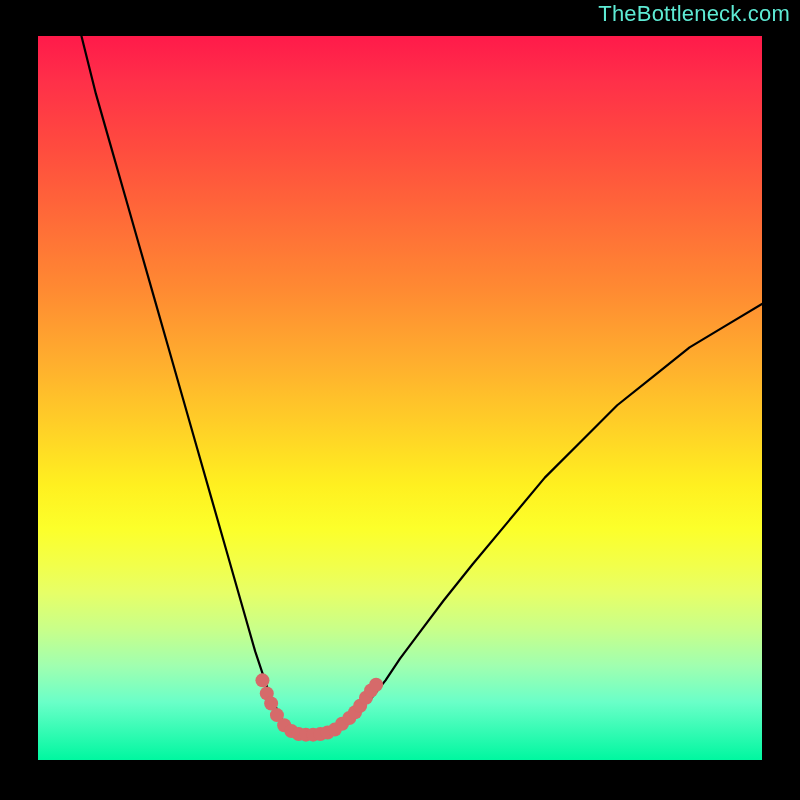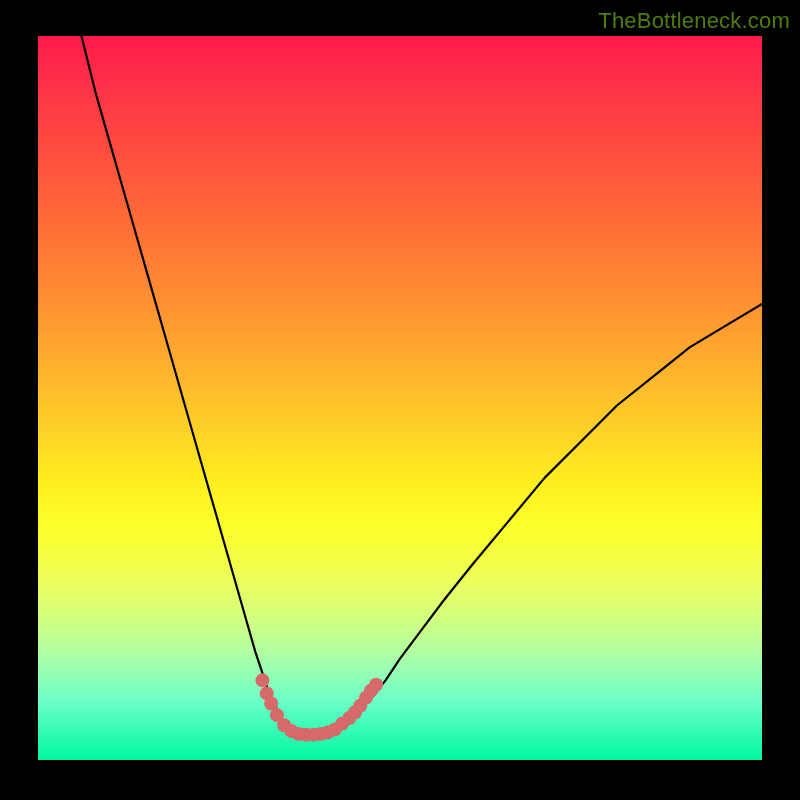--- a/index.html
+++ b/index.html
@@ -6,23 +6,23 @@
   body {
     width: 800px;
     height: 800px;
     background: #000;
     position: relative;
     font-family: Arial, sans-serif;
     overflow: hidden;
   }
   .watermark {
     position: absolute;
-    top: 8px;
+    top: 1px;
     right: 10px;
-    color: #4d7c0f;
+    color: #5eead4;
     font-size: 22px;
     font-weight: 400;
     z-index: 10;
     letter-spacing: 0.2px;
   }
   .plot-area {
     position: absolute;
     left: 38px;
     top: 36px;
     width: 724px;

